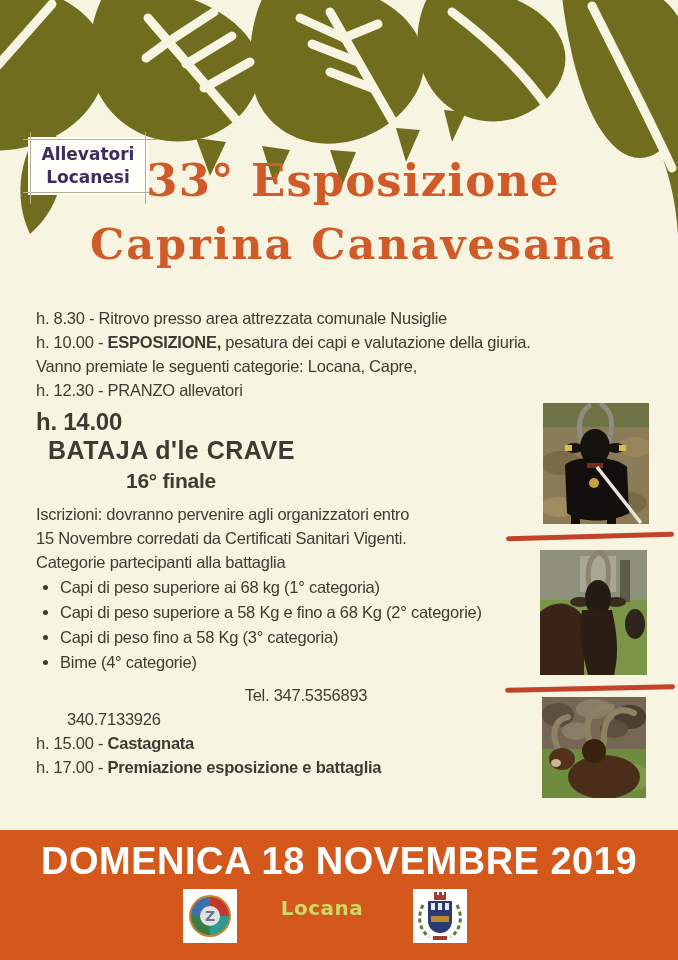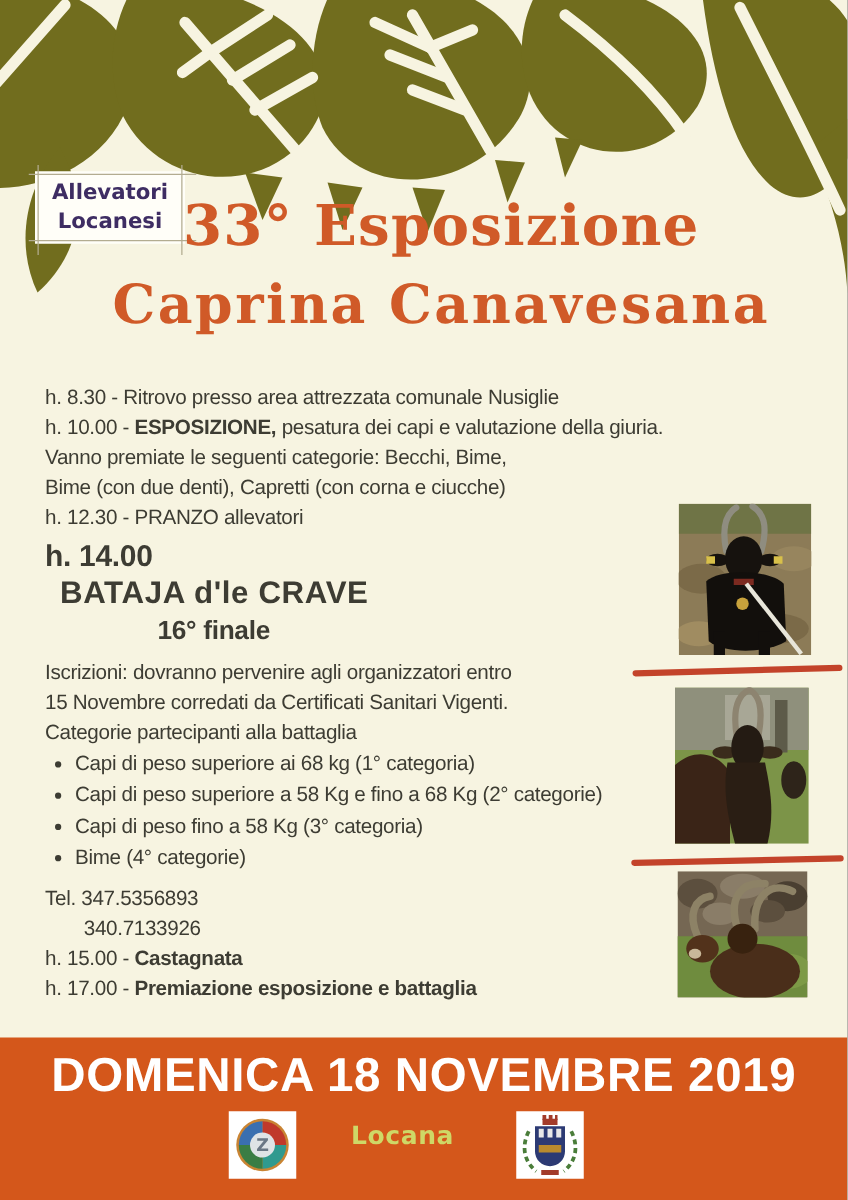--- a/index.html
+++ b/index.html
@@ -36,21 +36,21 @@
   }
   .content p{margin:0; white-space:nowrap;}
   .b{font-weight:bold;}
   .battle-time{font-weight:bold; font-size:24px; margin-top:8px !important;}
   .battle-name{font-weight:bold; font-size:25px; line-height:32px; margin-left:12px !important; letter-spacing:0.5px;}
   .battle-stage{font-weight:bold; font-size:21px; line-height:30px; margin-left:90px !important; margin-bottom:6px !important;}
   .reg-first{margin-top:2px !important;}
   ul.categories{margin:1px 0 8px 0; padding-left:24px; list-style:disc;}
   ul.categories li{line-height:25px; white-space:nowrap;}
   .tel2{margin-left:31px !important;}
-  .contacts-first{margin-top:6px !important;}
+  .contacts-first{margin-top:6px !important;text-align:center;}
   
   .photo{position:absolute; display:block;}
   .photo1{left:543px; top:403px;}
   .photo2{left:540px; top:550px;}
   .photo3{left:542px; top:697px;}
   .divider{position:absolute; height:5px; background:#c3432a; border-radius:3px;}
   .divider1{left:506px; top:534px; width:168px; transform:rotate(-1.5deg);}
   .divider2{left:505px; top:686px; width:170px; transform:rotate(-1.2deg);}
   
   .footer{position:absolute; left:0; top:830px; width:678px; height:130px; background:#d4571b;}
@@ -111,22 +111,21 @@
   </div>
 
   <div class="title">
     <div class="title-line1">33° Esposizione</div>
     <div class="title-line2">Caprina Canavesana</div>
   </div>
 
   <div class="content">
     <p>h. 8.30 - Ritrovo presso area attrezzata comunale Nusiglie</p>
     <p><span>h. 10.00 - </span><span class="b">ESPOSIZIONE,</span><span> pesatura dei capi e valutazione della giuria.</span></p>
-    <p>Vanno premiate le seguenti categorie: Becchi, Bime,</p>
-    <p>Bime (con due denti), Capretti (con corna e ciucche)</p>
+    <p>Vanno premiate le seguenti categorie: Locana, Capre,</p>
     <p>h. 12.30 - PRANZO allevatori</p>
 
     <p class="battle-time">h. 14.00</p>
     <p class="battle-name">BATAJA d'le CRAVE</p>
     <p class="battle-stage">16° finale</p>
 
     <p class="reg-first">Iscrizioni: dovranno pervenire agli organizzatori entro</p>
     <p>15 Novembre corredati da Certificati Sanitari Vigenti.</p>
     <p>Categorie partecipanti alla battaglia</p>
 

